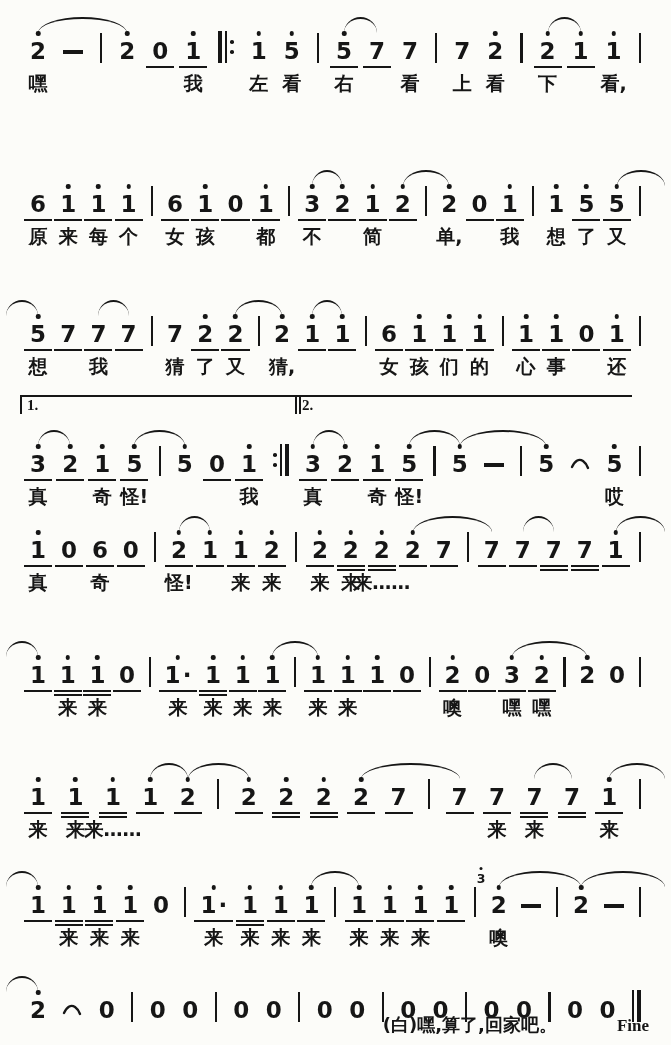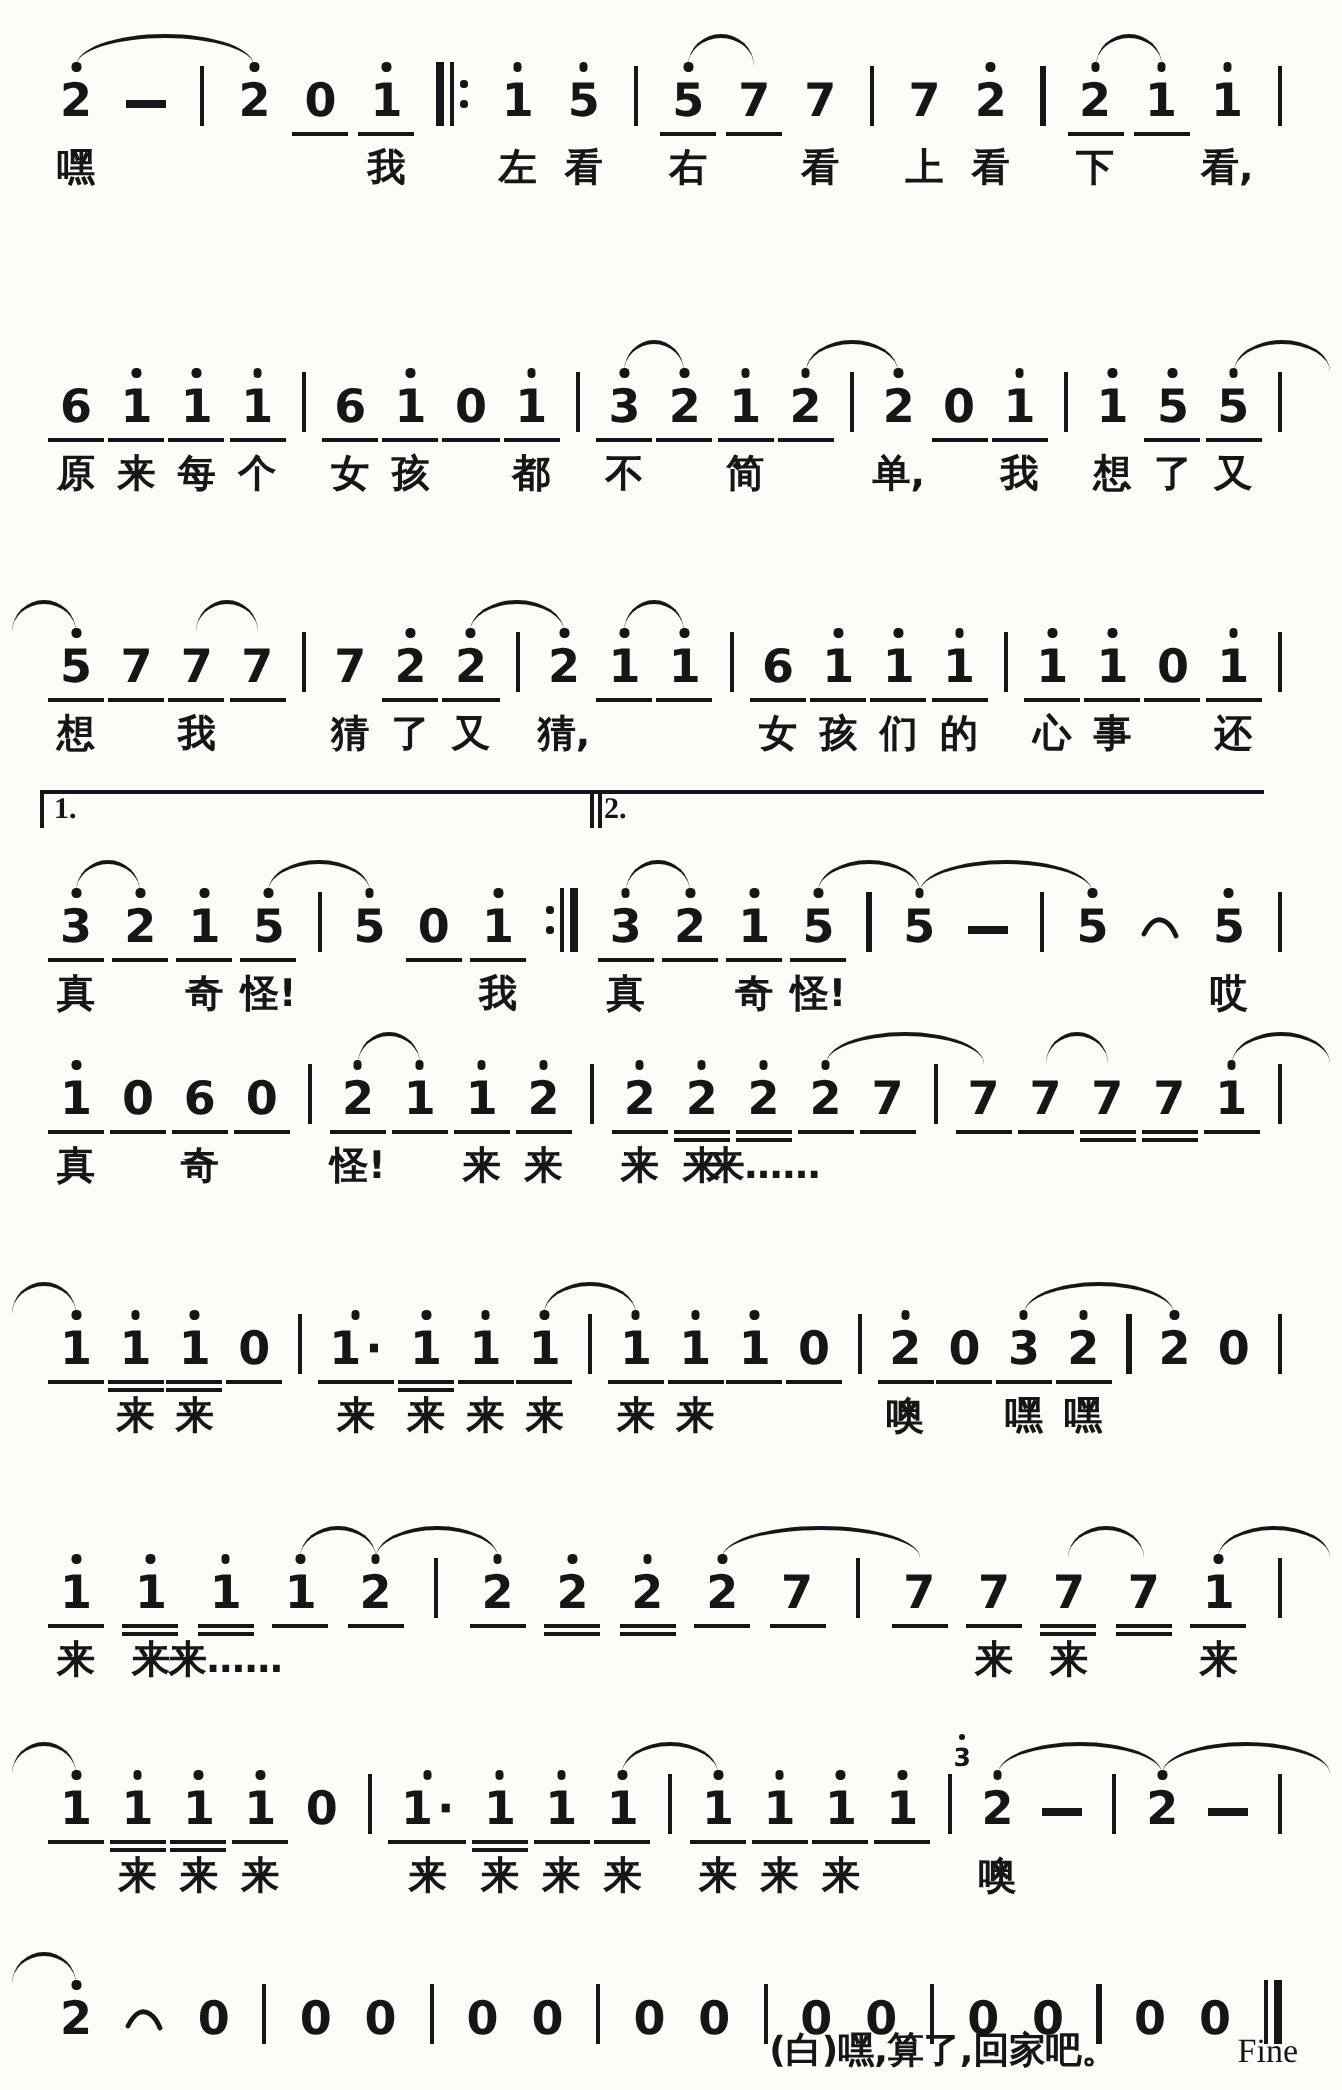--- a/index.html
+++ b/index.html
@@ -42,21 +42,21 @@
          border-left:2.2px solid #161616}
   .volta.closed{border-right:2.2px solid #161616}
   .vlab{position:absolute;left:5px;top:1px;font-family:"Liberation Serif",serif;
         font-weight:700;font-size:15px;line-height:1}
   .grace{position:absolute;top:-21px;left:-14px;font-size:12.5px;font-weight:700;line-height:1}
   .god{position:absolute;top:-6px;left:50%;transform:translateX(-50%);
        width:3px;height:3px;border-radius:50%;background:#161616}
   .footer{position:absolute;left:0;right:0;bottom:8px;display:flex;justify-content:flex-end;
           align-items:baseline;gap:60px;padding:0 22px}
   .spoken{font-size:18px;font-weight:700}
-  .fine{font-family:"Liberation Serif",serif;font-weight:400;font-size:17px}
+  .fine{font-family:"Liberation Serif",serif;font-weight:700;font-size:17px}
 </style>
 </head>
 <body>
 
 <div class="page">
   <div class="score">
       <div class="system">
         <div class="note-row">
           <span class="tok note">
             <span class="digit">2</span>

